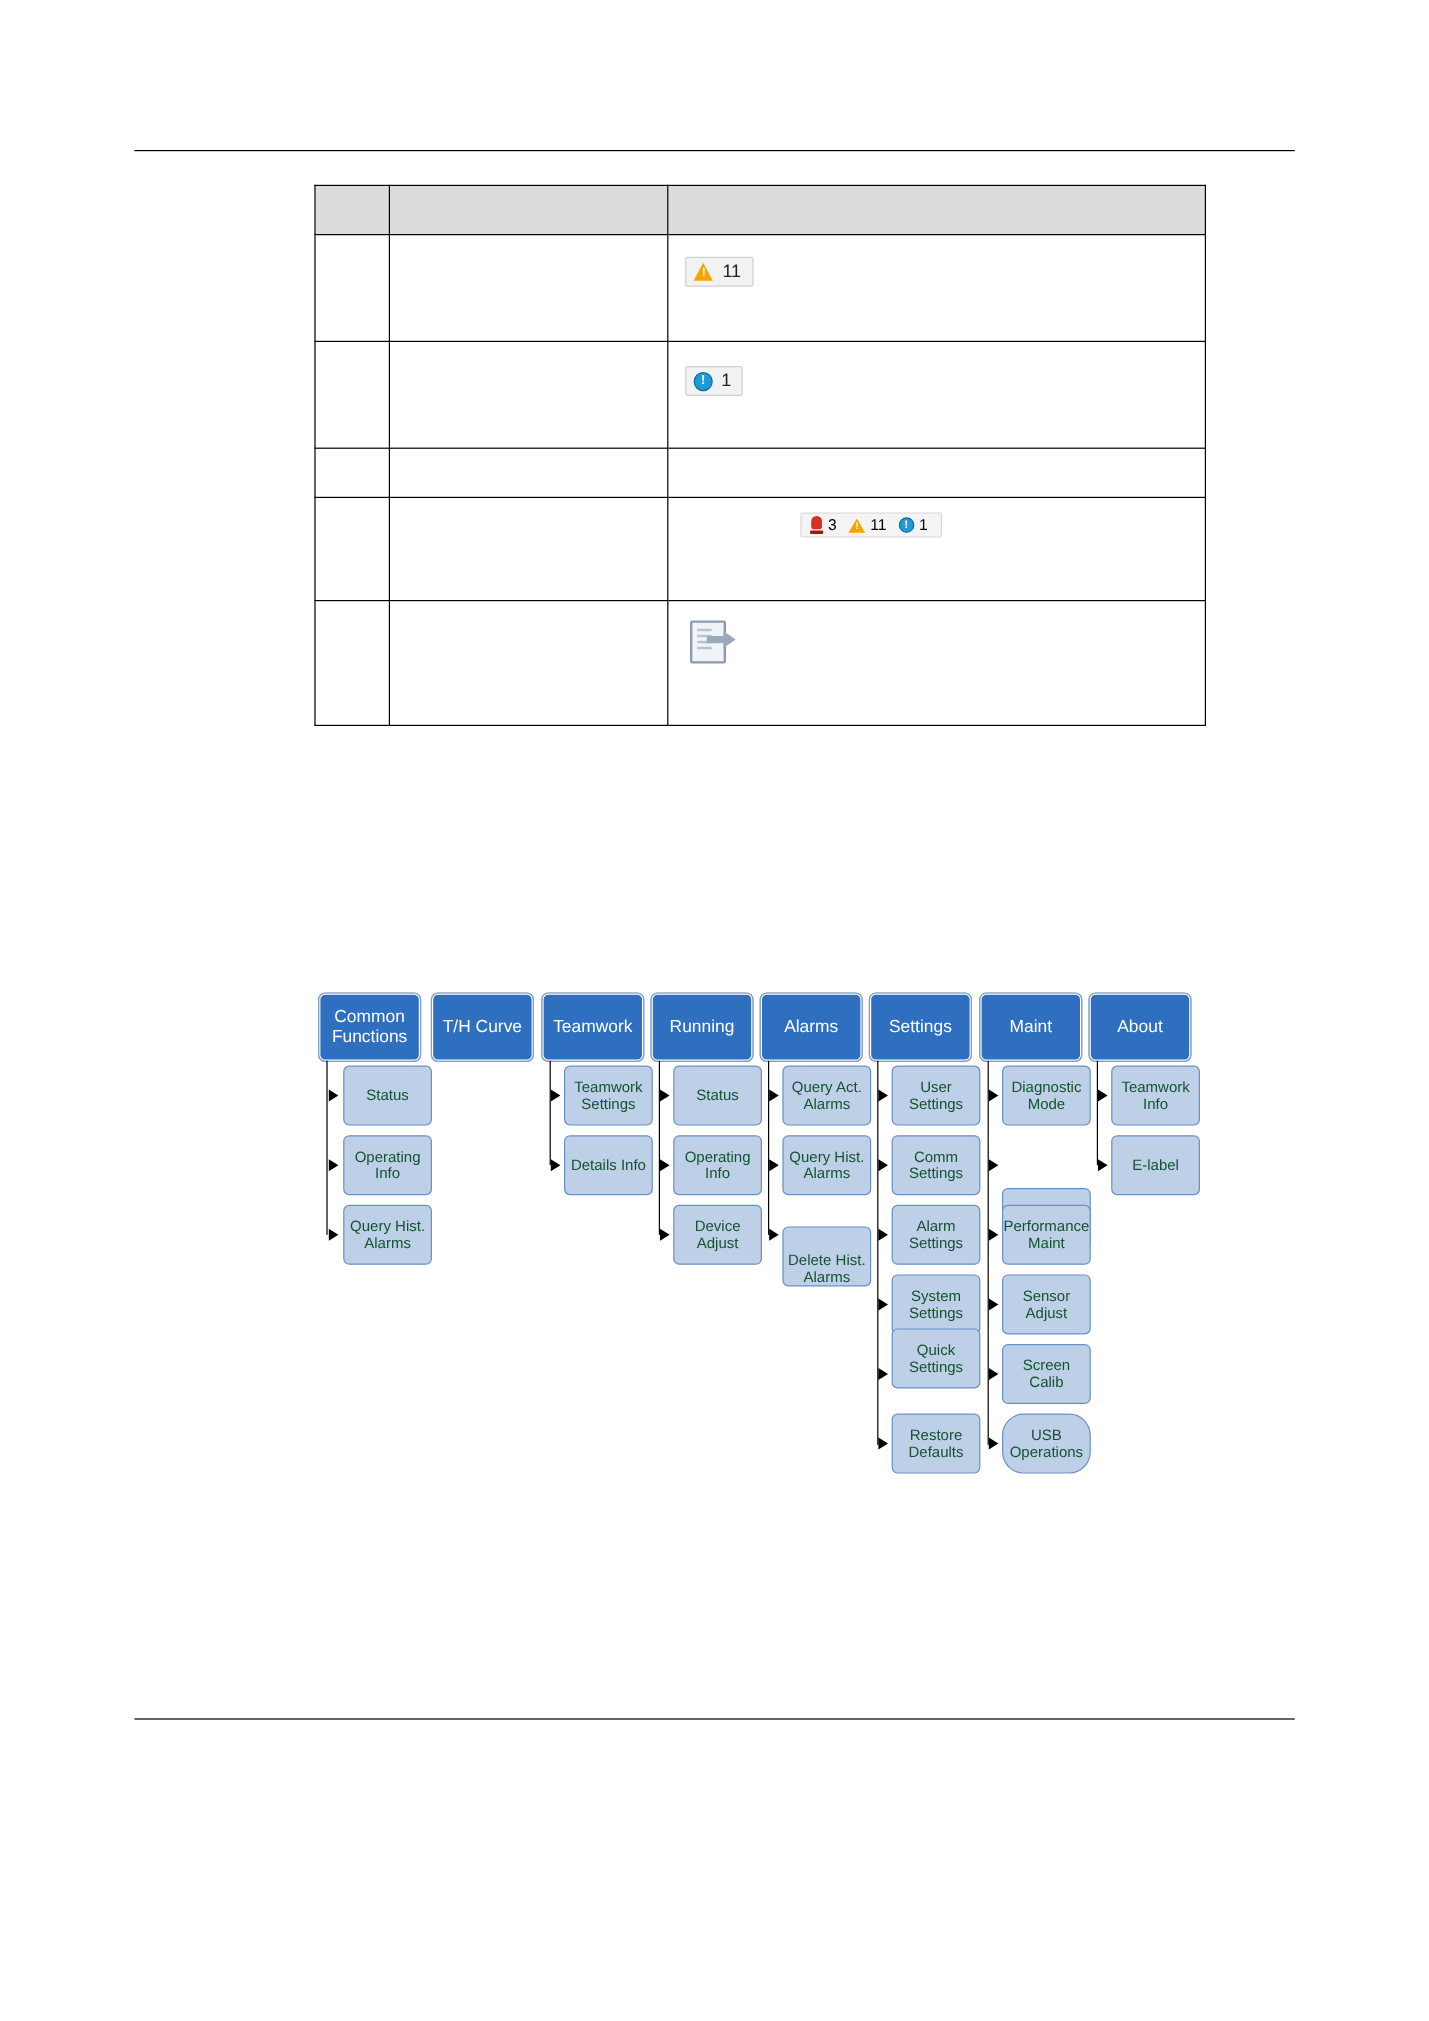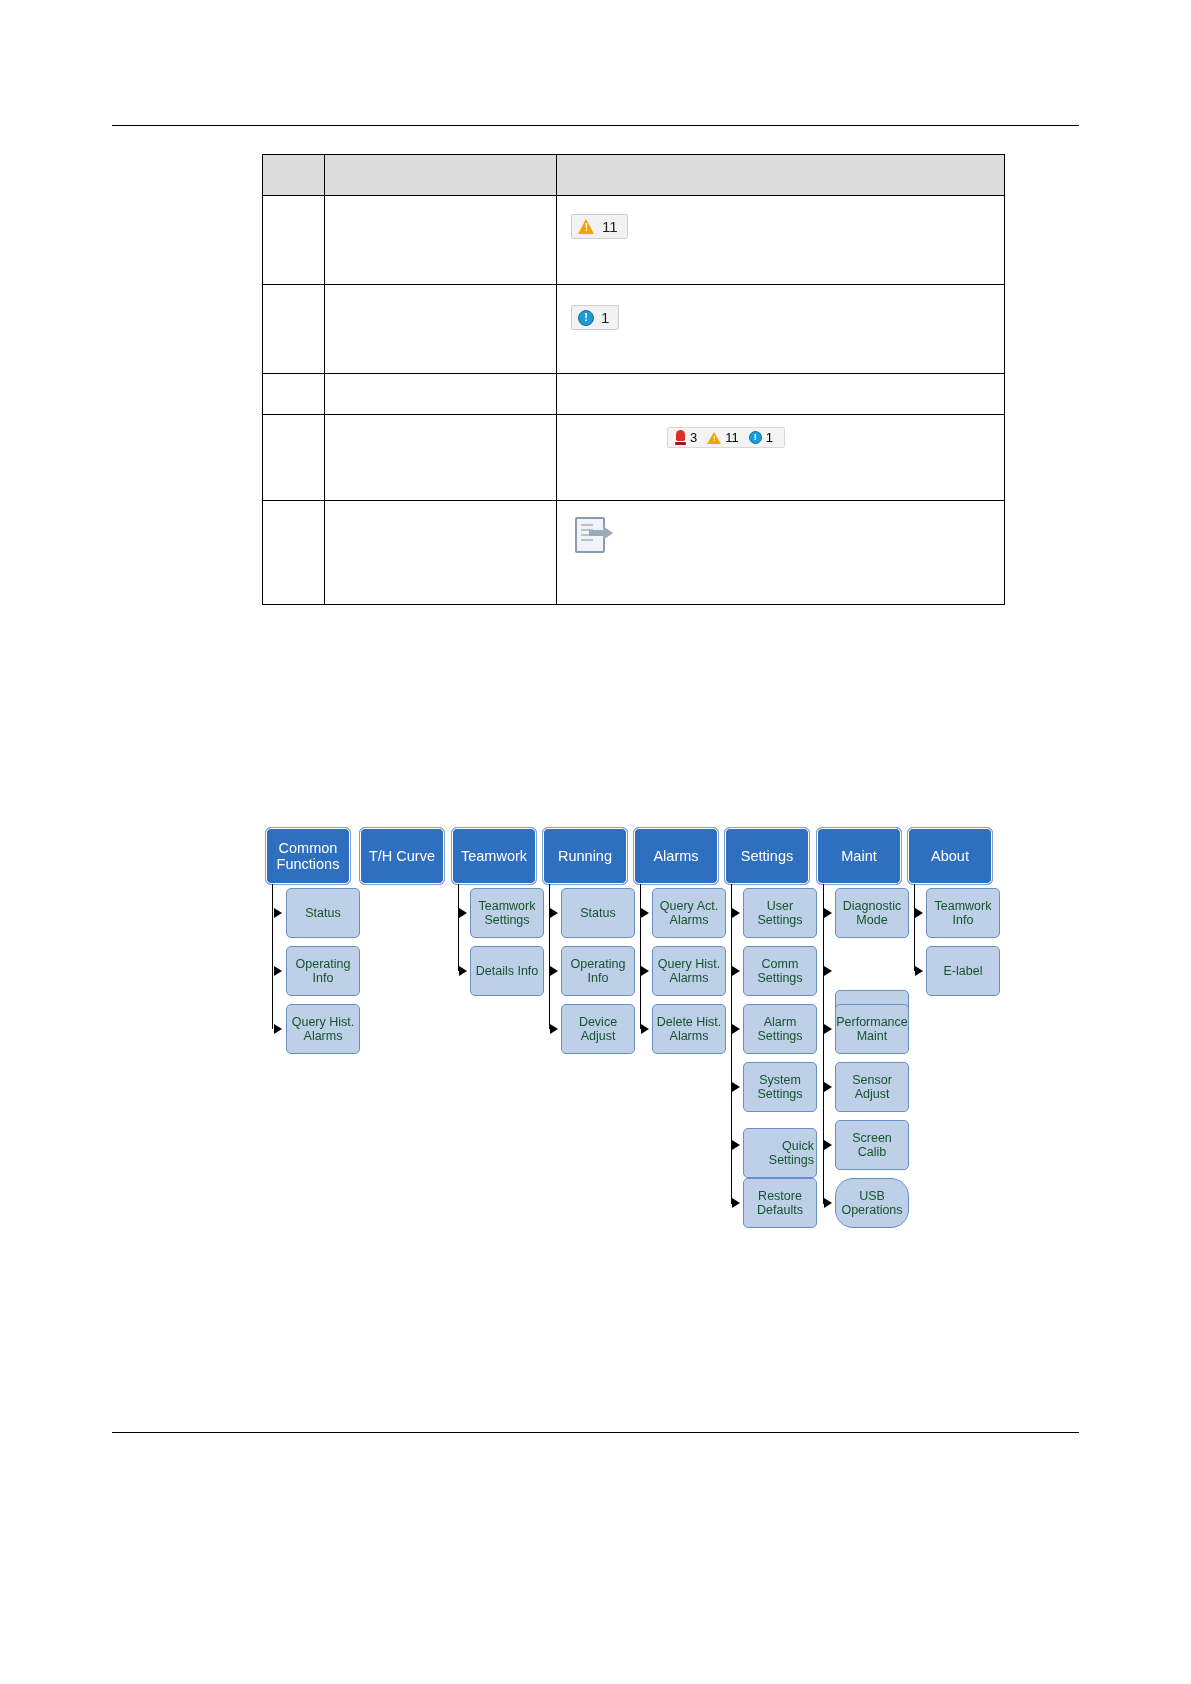--- a/index.html
+++ b/index.html
@@ -419,21 +419,21 @@
   </div>
   <div class="vline" style="left:378px; top:64px; height:145px;"></div>
   <div class="node sub-node" style="left:390px; top:68px;">
     <span>Query Act. Alarms</span>
   </div>
   <div class="arrow-h" style="left:379px; top:88px;"></div>
   <div class="node sub-node" style="left:390px; top:126px;">
     <span>Query Hist. Alarms</span>
   </div>
   <div class="arrow-h" style="left:379px; top:146px;"></div>
-  <div class="node sub-node" style="left:390px; top:184px;">
+  <div class="node sub-node" style="left:390px; top:202px;align-items:flex-end;">
     <span>Delete Hist. Alarms</span>
   </div>
   <div class="arrow-h" style="left:379px; top:204px;"></div>
 
   <div class="node top-node" style="left:463px; top:8px;">
     <span>Settings</span>
   </div>
   <div class="vline" style="left:469px; top:64px; height:320px;"></div>
   <div class="node sub-node" style="left:481px; top:68px;">
     <span>User Settings</span>
@@ -444,21 +444,21 @@
   </div>
   <div class="arrow-h" style="left:470px; top:146px;"></div>
   <div class="node sub-node" style="left:481px; top:184px;">
     <span>Alarm Settings</span>
   </div>
   <div class="arrow-h" style="left:470px; top:204px;"></div>
   <div class="node sub-node" style="left:481px; top:242px;">
     <span>System Settings</span>
   </div>
   <div class="arrow-h" style="left:470px; top:262px;"></div>
-  <div class="node sub-node" style="left:481px; top:308px;text-align:right;">
+  <div class="node sub-node" style="left:481px; top:287px;">
     <span>Quick Settings</span>
   </div>
   <div class="arrow-h" style="left:470px; top:320px;"></div>
   <div class="node sub-node" style="left:481px; top:358px;">
     <span>Restore Defaults</span>
   </div>
   <div class="arrow-h" style="left:470px; top:378px;"></div>
 
   <div class="node top-node" style="left:555px; top:8px;">
     <span>Maint</span>

